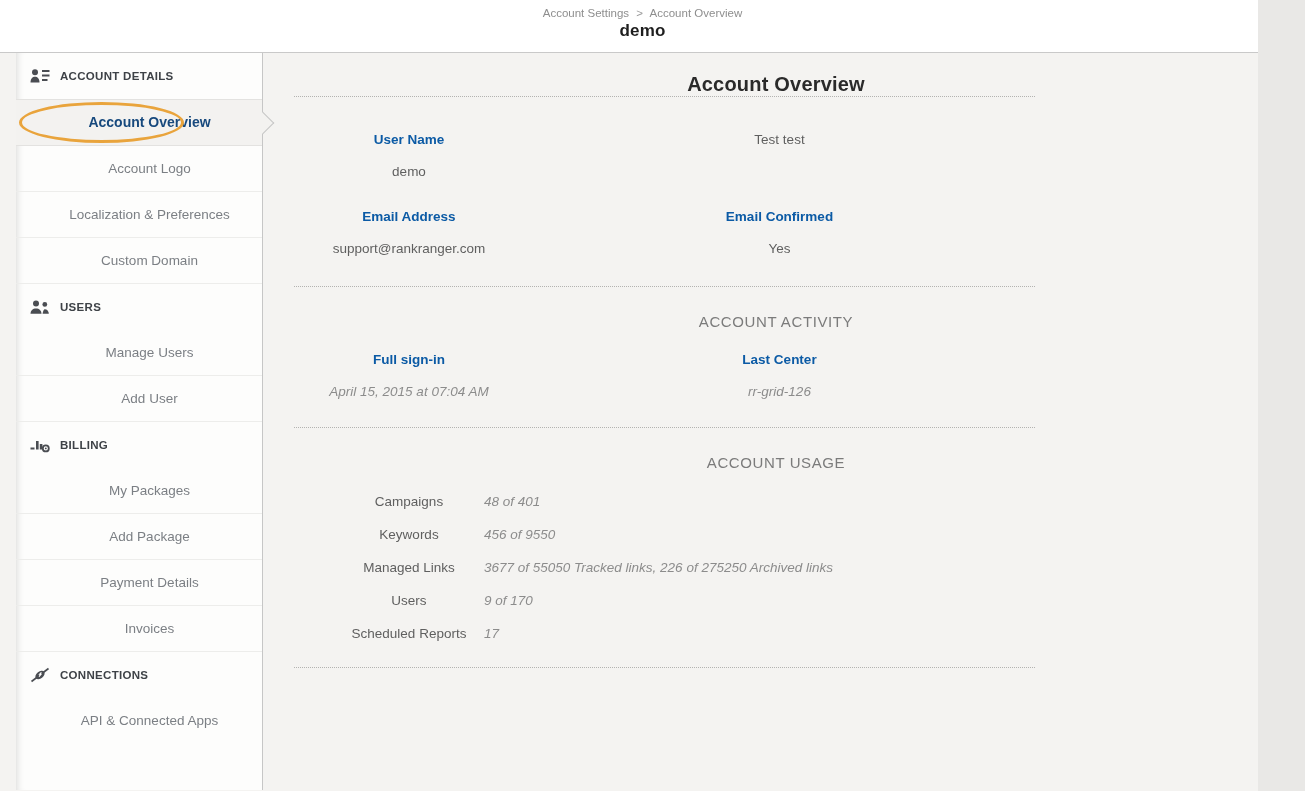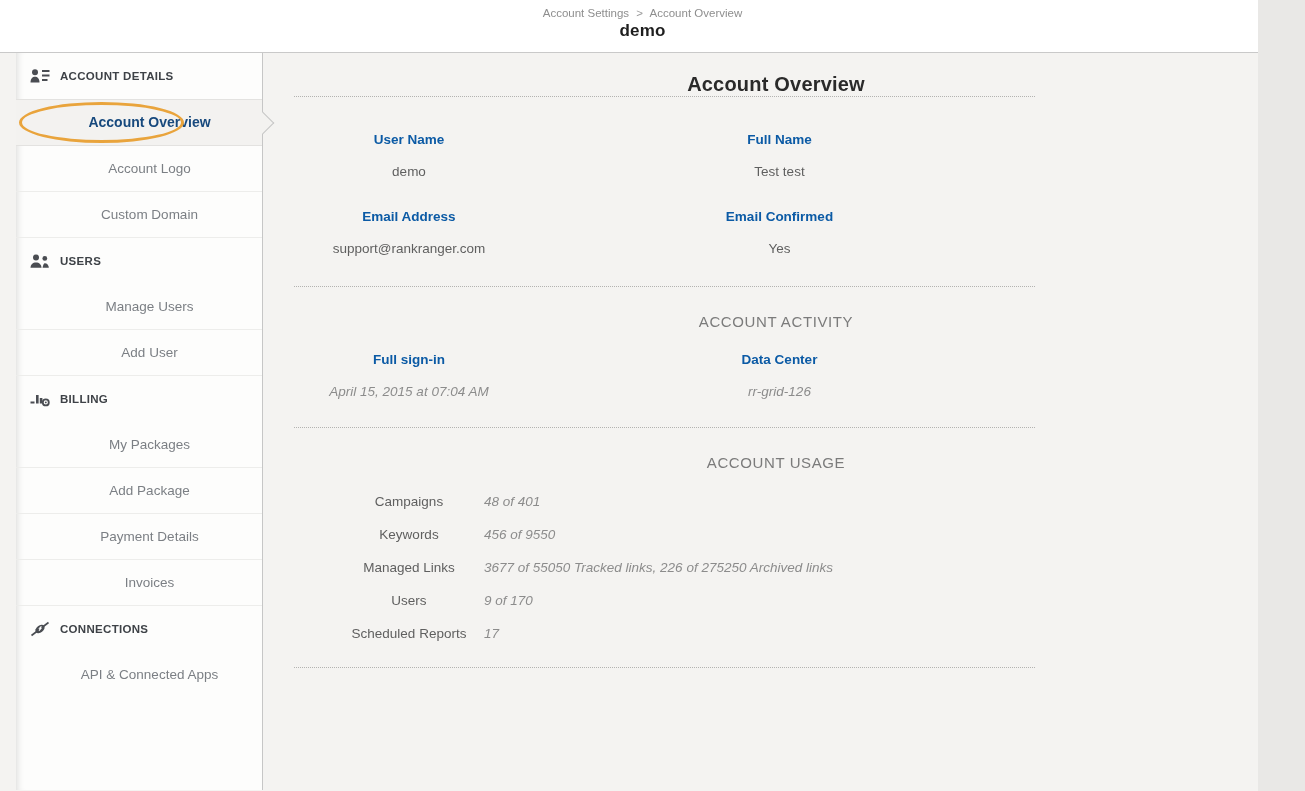--- a/index.html
+++ b/index.html
@@ -153,20 +153,23 @@
 
       <div class="nav-item active">
         <span class="item-label">Account Overview</span>
         <span class="highlight-ellipse"></span>
         <span class="active-arrow"></span>
       </div>
       <div class="nav-item">
         <span class="item-label">Account Logo</span>
       </div>
       <div class="nav-item">
+        <span class="item-label">Localization &amp; Preferences</span>
+      </div>
+      <div class="nav-item">
         <span class="item-label">Custom Domain</span>
       </div>
 
       <div class="nav-header">
         <span class="icon">
           <svg width="20" height="15" viewBox="0 0 20 15" fill="#4a4d52">
             <circle cx="6" cy="3.6" r="3"></circle>
             <path d="M0.5 13.8 C0.5 10.4 2.8 8.4 6 8.4 C9.2 8.4 11.5 10.4 11.5 13.8 Z"></path>
             <circle cx="14.8" cy="4.4" r="2.4"></circle>
             <path d="M12.6 13.8 C12.8 10.9 14 9.2 14.8 9.2 C17 9.2 18.8 11 18.8 13.8 Z"></path>
@@ -229,21 +232,20 @@
 
       <h2 class="content-title">Account Overview</h2>
       <hr class="dotted hr-1">
 
       <div class="field-grid">
         <div class="field">
           <div class="field-label">User Name</div>
           <div class="field-value">demo</div>
         </div>
         <div class="field">
-          <div class="field-label">Full Name</div>
           <div class="field-value">Test test</div>
         </div>
         <div class="field">
           <div class="field-label">Email Address</div>
           <div class="field-value">support@rankranger.com</div>
         </div>
         <div class="field">
           <div class="field-label">Email Confirmed</div>
           <div class="field-value">Yes</div>
         </div>
@@ -252,21 +254,21 @@
       <hr class="dotted">
 
       <h3 class="section-title">ACCOUNT ACTIVITY</h3>
 
       <div class="field-grid activity">
         <div class="field">
           <div class="field-label">Full sign-in</div>
           <div class="field-value italic">April 15, 2015 at 07:04 AM</div>
         </div>
         <div class="field">
-          <div class="field-label">Data Center</div>
+          <div class="field-label">Last Center</div>
           <div class="field-value italic">rr-grid-126</div>
         </div>
       </div>
 
       <hr class="dotted">
 
       <h3 class="section-title">ACCOUNT USAGE</h3>
 
       <div class="usage-table">
         <div class="usage-row">

